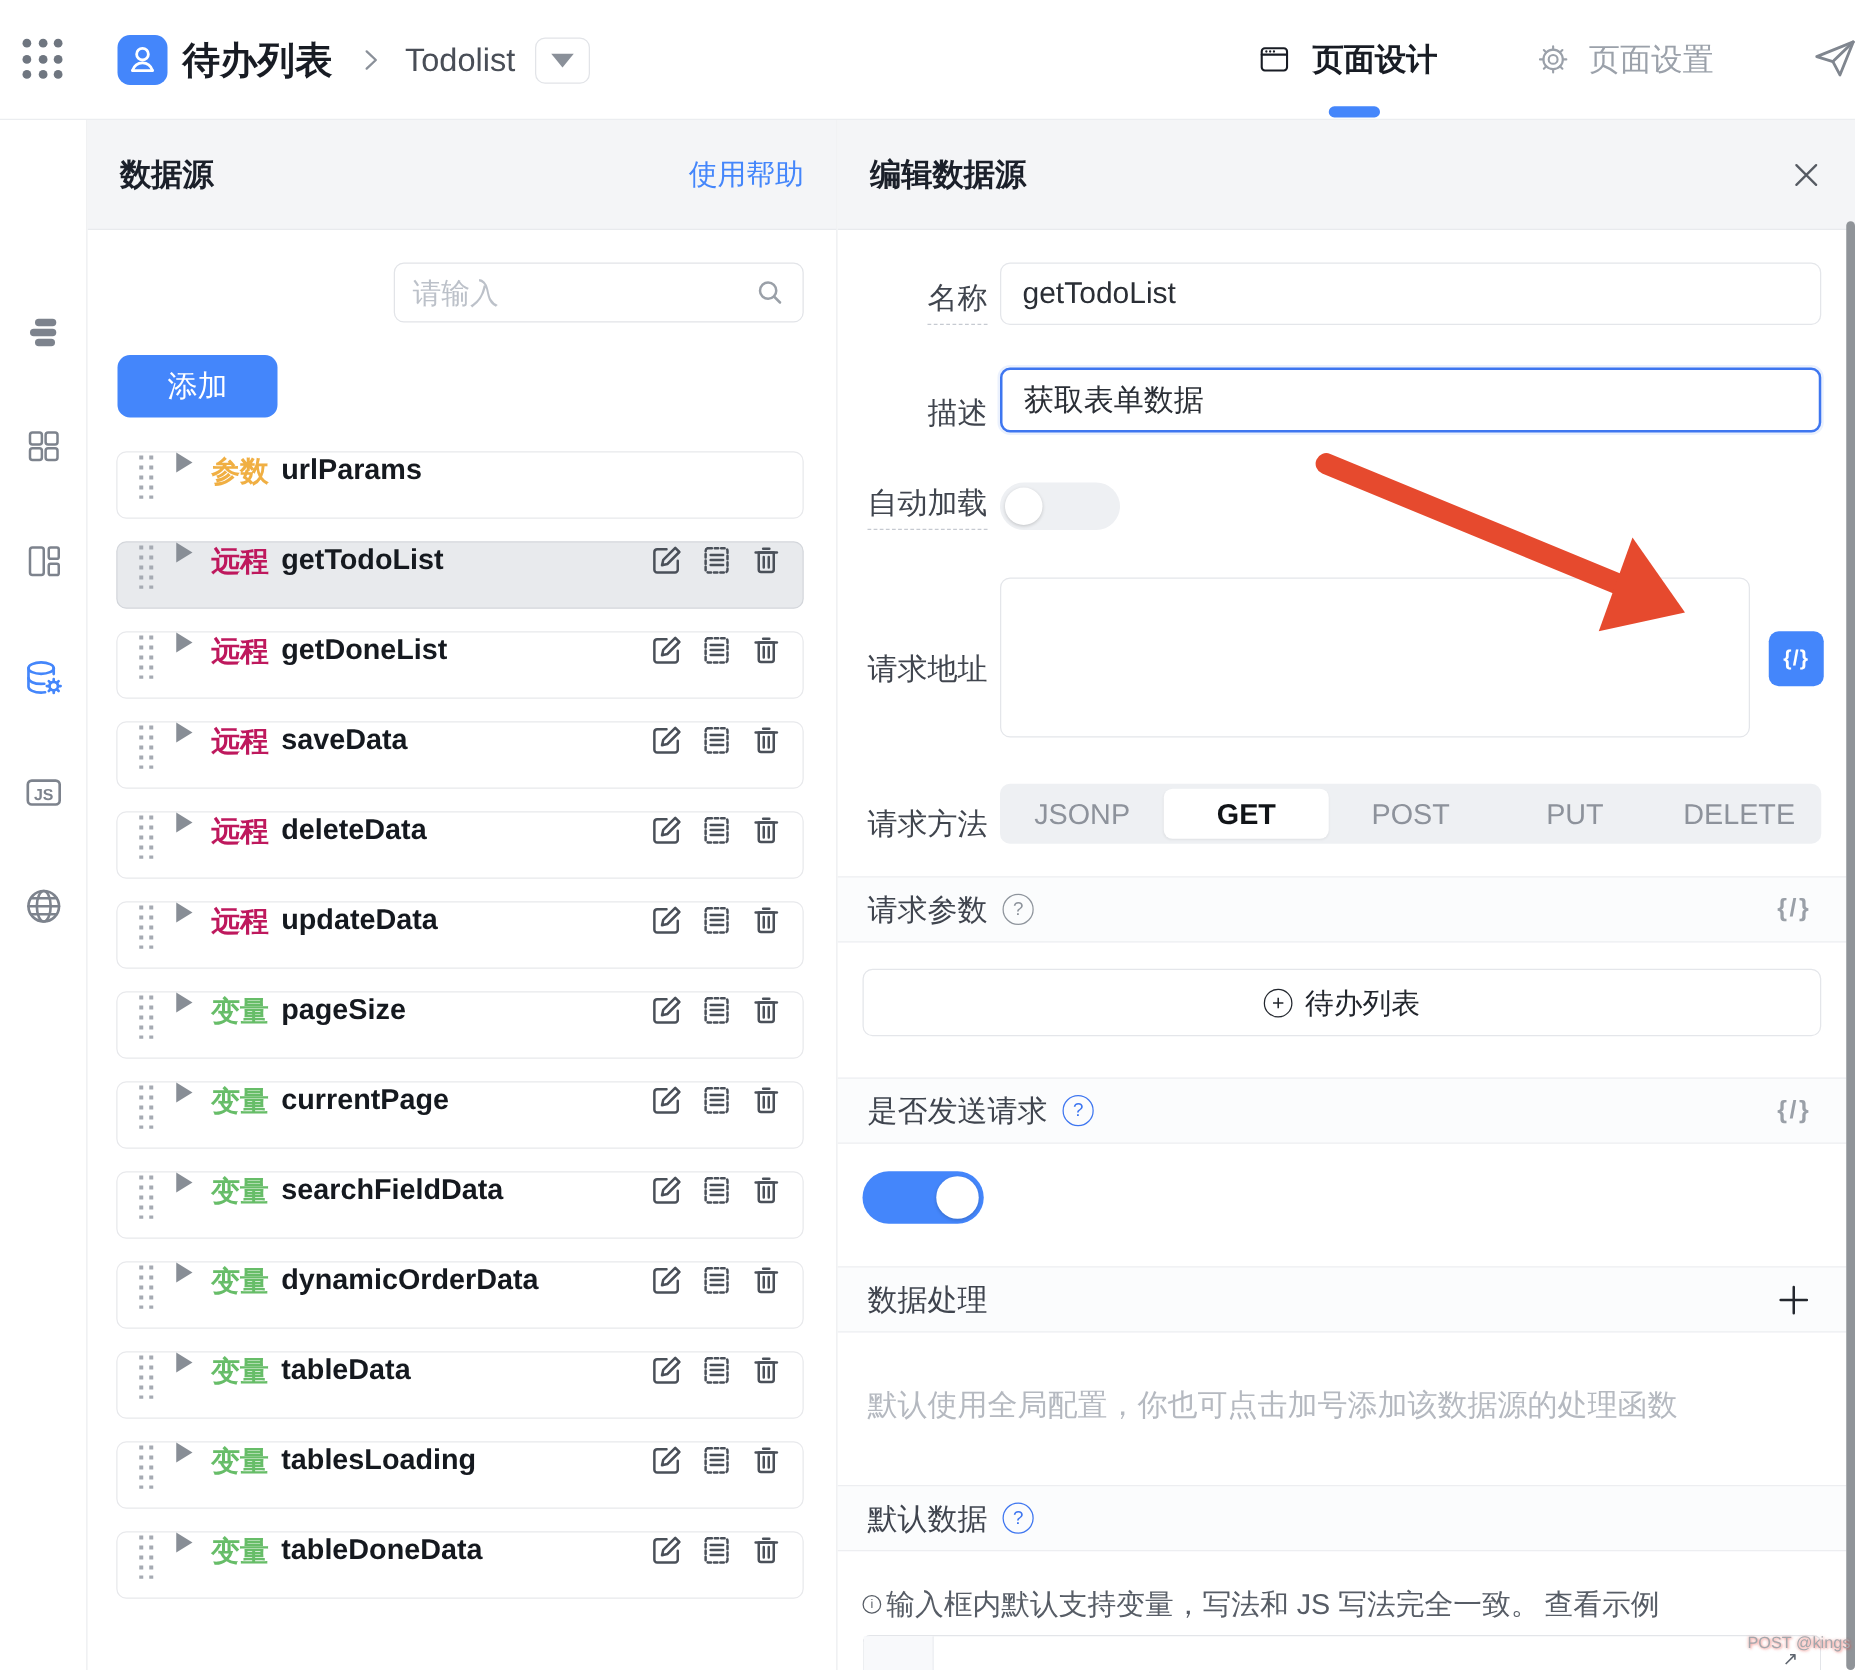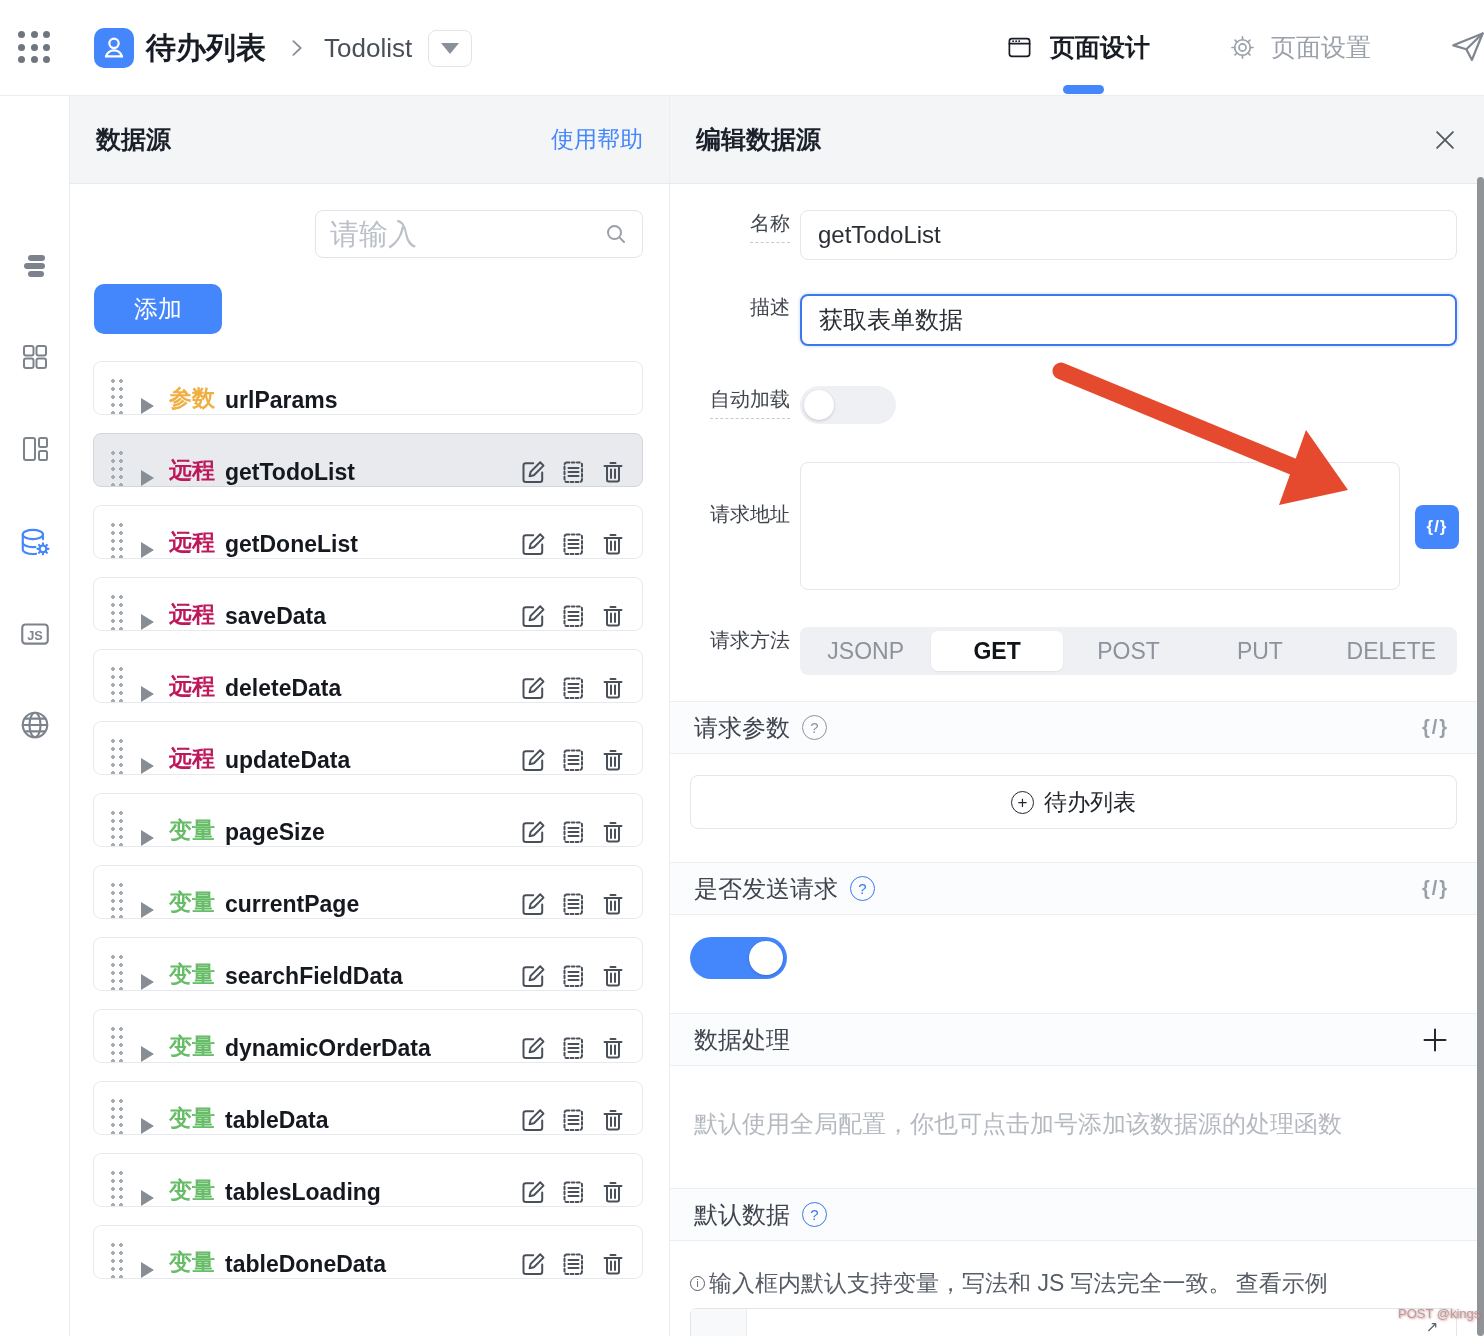--- a/index.html
+++ b/index.html
@@ -35,40 +35,40 @@
   .rail-icon.active { color:#4486fb; }
 
   
   .ds-panel { position:absolute; left:70px; top:96px; width:600px; bottom:0; background:#fff; border-right:1px solid #ebedf0; z-index:3; }
   .panel-header { height:88px; background:#f4f5f7; border-bottom:1px solid #e8eaed; display:flex; align-items:center; justify-content:space-between; padding:0 26px; }
   .panel-title { font-size:25px; font-weight:700; color:#1b202a; }
   .ds-help { font-size:23px; color:#4486fb; cursor:pointer; }
   .ds-select { position:absolute; left:24px; top:114px; width:196px; height:48px; border:1px solid #e2e4e8; border-radius:8px; display:flex; align-items:center; justify-content:space-between; padding:0 15px; cursor:pointer; background:#fff; }
   .ds-select .val { font-size:23px; color:#3c414a; }
   .ds-search { position:absolute; left:245px; top:114px; width:328px; height:48px; border:1px solid #e2e4e8; border-radius:8px; display:flex; align-items:center; padding:0 14px; background:#fff; }
-  .ds-search input { flex:1; border:none; outline:none; font-size:29px; color:#3c414a; font-family:inherit; min-width:0; }
+  .ds-search input { flex:1; border:none; outline:none; font-size:23px; color:#3c414a; font-family:inherit; min-width:0; }
   .ds-search input::placeholder { color:#bcc1c9; }
   .ds-add { position:absolute; left:24px; top:188px; width:128px; height:50px; background:#4486fb; border:none; border-radius:10px; color:#fff; font-size:24px; font-family:inherit; cursor:pointer; }
   .ds-row { position:absolute; left:23px; width:550px; height:54px; top:calc(265px + var(--i)*72px);
-            border:1px solid #e8e9ec; border-radius:8px; background:#fff; display:flex; align-items:flex-end; padding:0 15px; cursor:pointer; }
+            border:1px solid #e8e9ec; border-radius:8px; background:#fff; display:flex; align-items:flex-start; padding:0 15px; cursor:pointer; }
   .ds-row.selected { background:#e8eaed; border-color:#d3d6db; }
   .drag-dots { width:15px; height:37px; background-image:radial-gradient(circle,#a6abb3 1.9px,transparent 2px); background-size:8px 8px; }
   .row-caret { margin-left:17px; width:0; height:0; border-left:13px solid #888e96; border-top:8px solid transparent; border-bottom:8px solid transparent; }
   .row-tag { margin-left:15px; font-size:23px; font-weight:700; }
   .tag-param { color:#f0af43; }
   .tag-remote { color:#be185d; }
   .tag-var { color:#67bd68; }
   .row-name { margin-left:10px; font-size:23px; font-weight:700; color:#15191f; white-space:nowrap; }
   .row-actions { margin-left:auto; display:flex; align-items:center; gap:12px; color:#4a5059; }
   .row-actions svg { cursor:pointer; }
 
   
   .ed-panel { position:absolute; left:670px; top:96px; right:0; bottom:0; background:#fff; }
   .ed-close { color:#565b63; cursor:pointer; }
-  .ed-label { position:absolute; left:0; width:120px; text-align:right; font-size:20px; color:#40454e; display:flex; align-items:flex-start; justify-content:flex-end; }
+  .ed-label { position:absolute; left:0; width:120px; text-align:right; font-size:24px; color:#40454e; display:flex; align-items:flex-end; justify-content:flex-end; }
   .u-dash { border-bottom:1px dashed #c6cad1; padding-bottom:5px; }
   .ed-input { position:absolute; left:130px; width:657px; height:50px; border:1.5px solid #e4e6ea; border-radius:8px; font-size:24px; color:#2a2e35; padding:0 17px; font-family:inherit; outline:none; background:#fff; }
   .ed-input.focused { border:2px solid #3e76f0; box-shadow:0 0 0 2px rgba(62,118,240,.10); }
   .lbl-name { top:114px; height:50px; }
   .in-name  { top:114px; }
   .lbl-desc { top:198px; height:52px; }
   .in-desc  { top:198px; height:52px; }
   .lbl-auto { top:290px; height:38px; }
   .toggle-off { position:absolute; left:130px; top:290px; width:96px; height:38px; border-radius:19px; background:#eef0f3; cursor:pointer; }
   .toggle-off .knob { position:absolute; left:4px; top:4px; width:30px; height:30px; border-radius:50%; background:#fff; box-shadow:0 1px 3px rgba(0,0,0,.18); }

